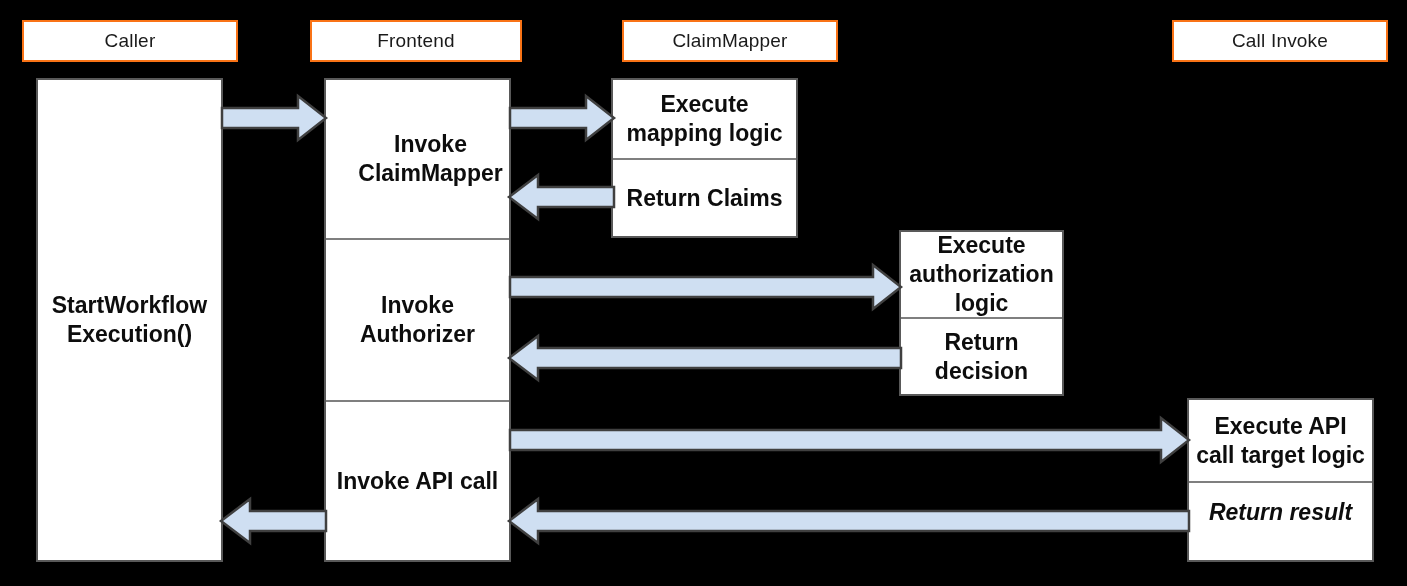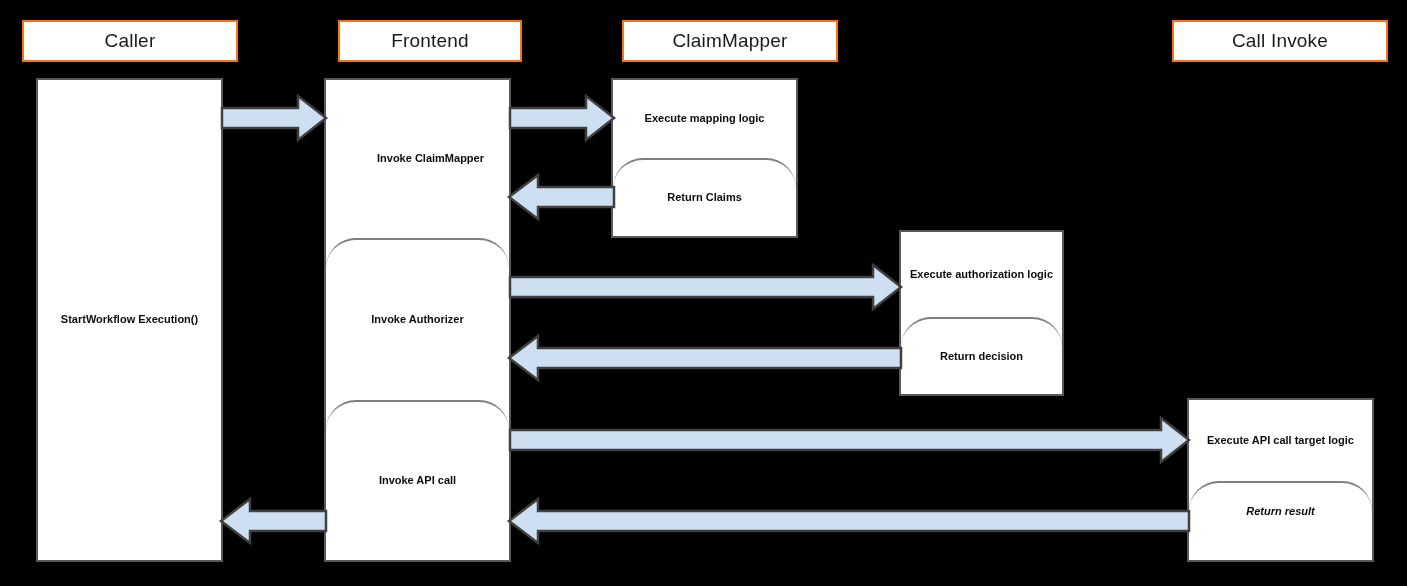--- a/index.html
+++ b/index.html
@@ -43,25 +43,24 @@
     overflow: hidden;
   }
   .act-cell {
     box-sizing: border-box;
     width: 100%;
     display: flex;
     align-items: center;
     justify-content: center;
     text-align: center;
     color: #0d0d0d;
-    font-size: 11px;
+    font-size: 23px;
     font-weight: bold;
     line-height: 1.25;
     padding: 2px 6px;
-    border-radius: 30px;
   }
   .act-cell + .act-cell {
     border-top: 2px solid #7f7f7f;
   }
 
   
   .arrow-svg {
     position: absolute;
     overflow: visible;
     pointer-events: none;
@@ -69,21 +68,21 @@
 </style>
 </head>
 <body>
 
 <div id="canvas">
 
   <div class="lane-header" style="left:22px; top:20px; width:216px; height:42px;">
     <span>Caller</span>
   </div>
 
-  <div class="lane-header" style="left:310px; top:20px; width:184px; height:42px;margin-left:28px;">
+  <div class="lane-header" style="left:310px; top:20px; width:212px; height:42px;">
     <span>Frontend</span>
   </div>
 
   <div class="lane-header" style="left:622px; top:20px; width:216px; height:42px;">
     <span>ClaimMapper</span>
   </div>
 
 
   <div class="lane-header" style="left:1172px; top:20px; width:216px; height:42px;">
     <span>Call Invoke</span>

